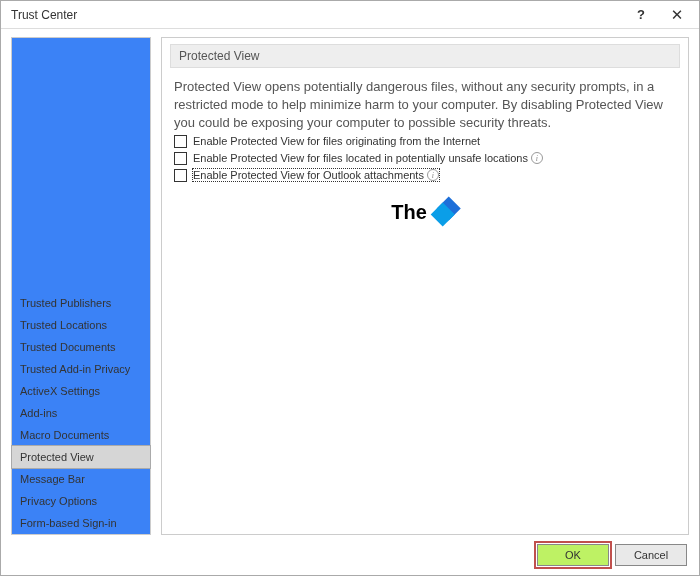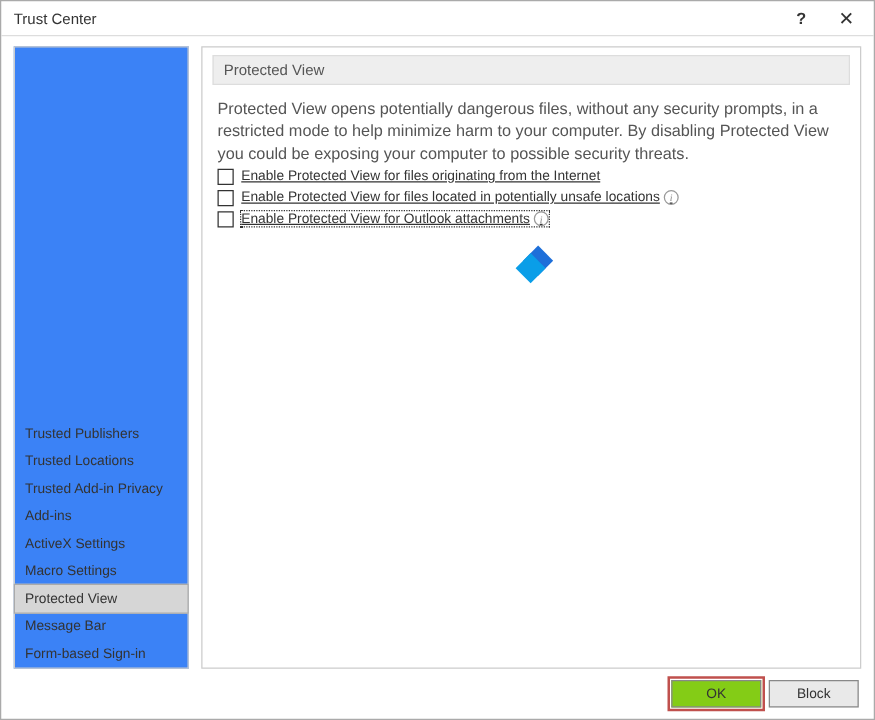--- a/index.html
+++ b/index.html
@@ -85,21 +85,20 @@
       margin-bottom: 6px;
     }
     .section-desc {
       font-size: 13px;
       color: #555;
       padding: 4px 4px 0 4px;
       line-height: 1.4;
     }
     .checkbox-group {
       padding: 0 4px;
-      text-decoration: underline;
     }
     .checkbox-row {
       display: flex;
       align-items: center;
       gap: 6px;
       padding: 2px 0;
     }
     .checkbox-row.focused .chk-label {
       outline: 1px dotted #333;
       outline-offset: 0;
@@ -177,47 +176,49 @@
       font-size: 11px;
       color: #333;
       display: flex;
       align-items: center;
       justify-content: center;
       cursor: default;
     }
     .btn.primary {
       outline: 2px solid #c0504d;
       outline-offset: 1px;
-      background: #84cc16;
+      background: #bef264;
     }
   </style>
 </head>
 <body>
 
 <div class="dialog">
 
   <div class="titlebar">
     <div class="titlebar-title">Trust Center</div>
     <div class="titlebar-btn help-btn">?</div>
     <div class="titlebar-btn close-btn">
       <span>✕</span>
     </div>
   </div>
 
   <div class="body">
 
     <div class="sidebar">
       <div class="sidebar-item">Trusted Publishers</div>
       <div class="sidebar-item">Trusted Locations</div>
+      <div class="sidebar-item">Trusted Documents</div>
       <div class="sidebar-item">Trusted Add-in Privacy</div>
+      <div class="sidebar-item">ActiveX Settings</div>
       <div class="sidebar-item">Add-ins</div>
-      <div class="sidebar-item">ActiveX Settings</div>
-      <div class="sidebar-item">Macro Settings</div>
+      <div class="sidebar-item">Macro Documents</div>
       <div class="sidebar-item selected">Protected View</div>
       <div class="sidebar-item">Message Bar</div>
+      <div class="sidebar-item">Privacy Options</div>
       <div class="sidebar-item">Form-based Sign-in</div>
     </div>
 
     <div class="main">
       <div class="section-header">Protected View</div>
       <div class="section-desc">Protected View opens potentially dangerous files, without any security prompts, in a restricted mode to help minimize harm to your computer. By disabling Protected View you could be exposing your computer to possible security threats.</div>
 
       <div class="checkbox-group">
         <div class="checkbox-row">
           <div class="chk"></div>
@@ -236,28 +237,29 @@
           <div class="chk"></div>
           <span class="chk-label">
             <span>Enable Protected View for Outlook attachments</span>
             <span class="info-icon">i</span>
           </span>
         </div>
       </div>
 
       <div class="watermark">
         <div class="watermark-text">
+          <div>The</div>
         </div>
         <div class="watermark-logo">
           <div class="logo-sq back"></div>
           <div class="logo-sq front"></div>
         </div>
       </div>
     </div>
 
   </div>
 
   <div class="footer">
     <div class="btn primary">OK</div>
-    <div class="btn">Block</div>
+    <div class="btn">Cancel</div>
   </div>
 
 </div>
 
 </body></html>

